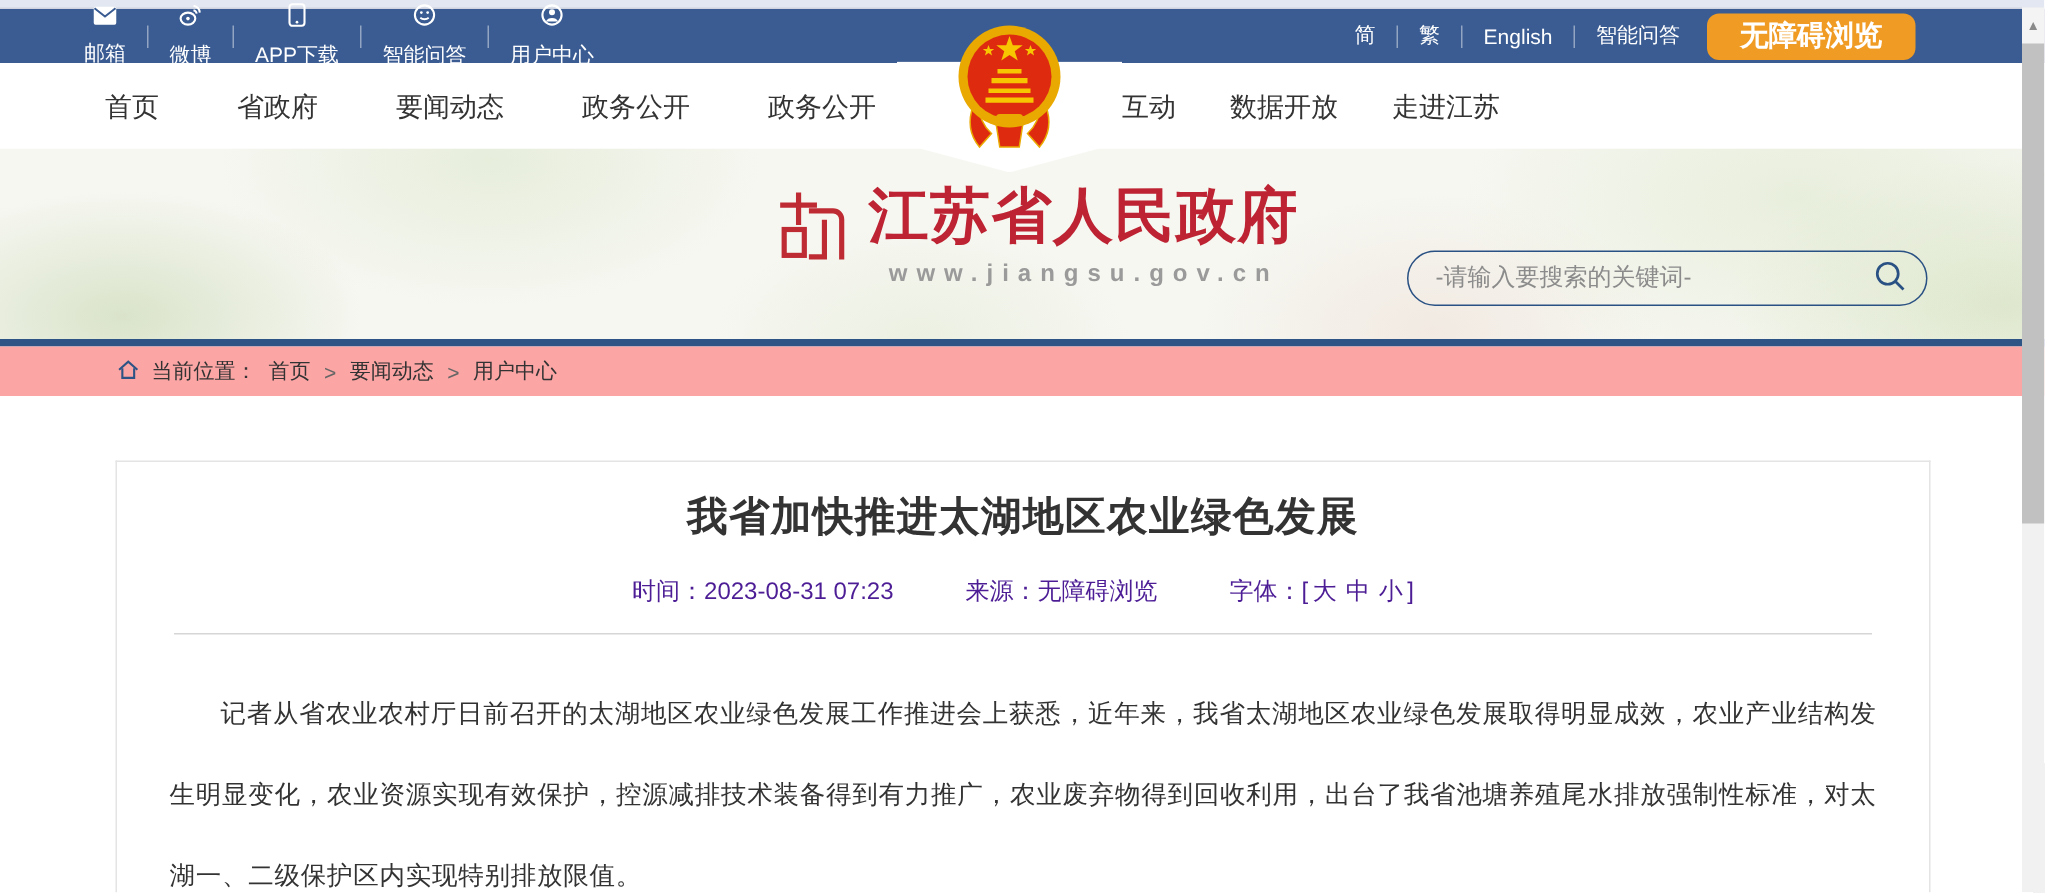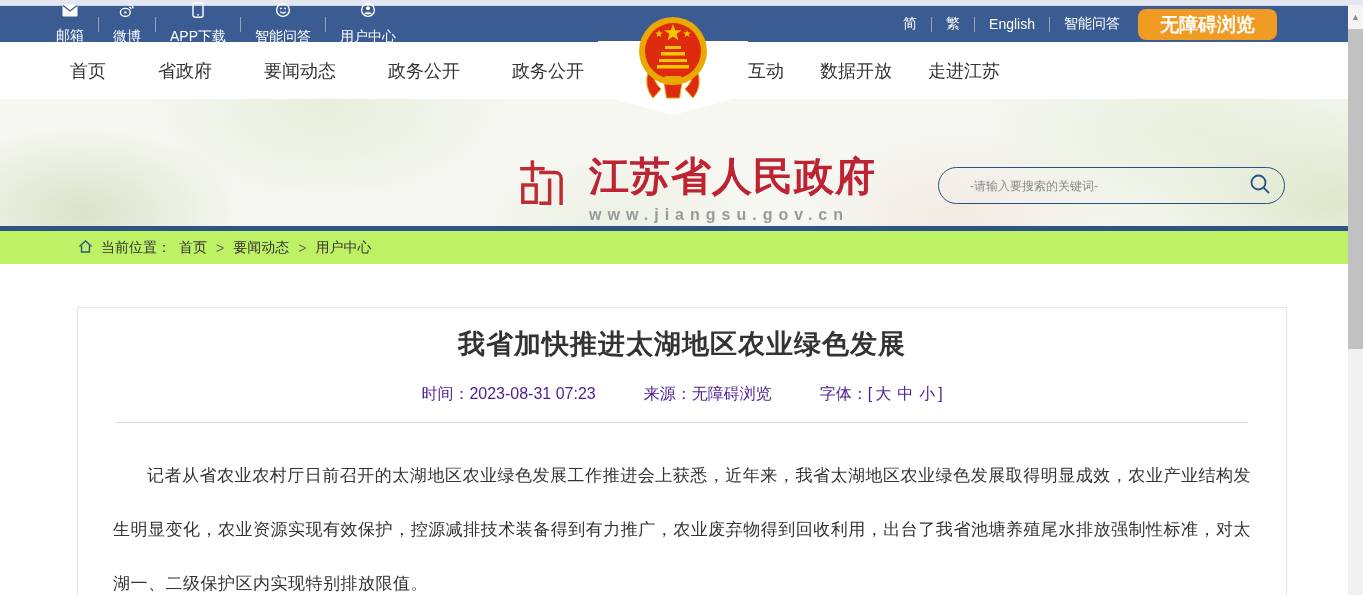--- a/index.html
+++ b/index.html
@@ -30,35 +30,35 @@
   
   .banner{position:relative;height:127px;
     background:
       radial-gradient(ellipse 230px 120px at 6% 88%, rgba(199,214,176,.6), transparent 70%),
       radial-gradient(ellipse 260px 140px at 24% 6%, rgba(213,226,194,.45), transparent 70%),
       radial-gradient(ellipse 320px 170px at 88% 26%, rgba(221,231,203,.55), transparent 70%),
       radial-gradient(ellipse 220px 130px at 70% 95%, rgba(238,223,214,.55), transparent 70%),
       radial-gradient(ellipse 260px 140px at 98% 82%, rgba(206,221,181,.6), transparent 70%),
       radial-gradient(ellipse 200px 110px at 45% 100%, rgba(226,233,211,.5), transparent 70%),
       #f6f7f1;}
-  .brand{position:absolute;left:518px;top:56px;display:flex;align-items:flex-start;gap:25px;}
+  .brand{position:absolute;left:518px;top:24px;display:flex;align-items:flex-start;gap:15px;}
   .seal{margin-top:4px;}
   .site-name{font-size:40px;font-weight:700;color:#bd2333;letter-spacing:1px;line-height:1.05;}
-  .site-url{font-size:16px;font-weight:600;color:#9a9a9a;letter-spacing:6px;margin-top:9px;text-align:left;}
+  .site-url{font-size:16px;font-weight:600;color:#9a9a9a;letter-spacing:6px;margin-top:9px;text-align:center;}
   .search{position:absolute;right:78px;top:68px;width:347px;height:37px;box-sizing:border-box;
           border:1px solid #2a5183;border-radius:19px;display:flex;align-items:center;padding:0 12px 0 16px;}
-  .search input{flex:1;border:none;outline:none;background:transparent;font-size:12px;color:#555;
-                font-family:inherit;margin-left:13px;}
+  .search input{flex:1;border:none;outline:none;background:transparent;font-size:16px;color:#555;
+                font-family:inherit;}
   .search input::placeholder{color:#8b8b8b;}
   .search-btn{background:none;border:none;padding:0;cursor:pointer;display:flex;align-items:center;}
 
   .blue-line{height:5px;background:#2e5385;}
 
   
-  .breadcrumb{height:33px;background:#bef264;display:flex;align-items:center;gap:8px;
+  .breadcrumb{height:33px;background:#fca5a5;display:flex;align-items:center;gap:8px;
               padding-left:78px;font-size:14px;color:#333;}
   .breadcrumb a{color:#333;text-decoration:none;}
   .crumb-sep{color:#666;margin:0 1px;}
 
   
   .main{background:#fff;height:334px;}
   .article-box{margin:43px 76px 0 77px;border:1px solid #e4e4e4;border-bottom:none;height:300px;
                box-sizing:border-box;background:#fff;}
   .article-title{margin:18px 40px 0;text-align:center;font-size:27px;font-weight:600;color:#333;letter-spacing:1px;}
   .article-meta{margin-top:22px;display:flex;justify-content:center;gap:48px;font-size:16px;color:#4c1d95;}

